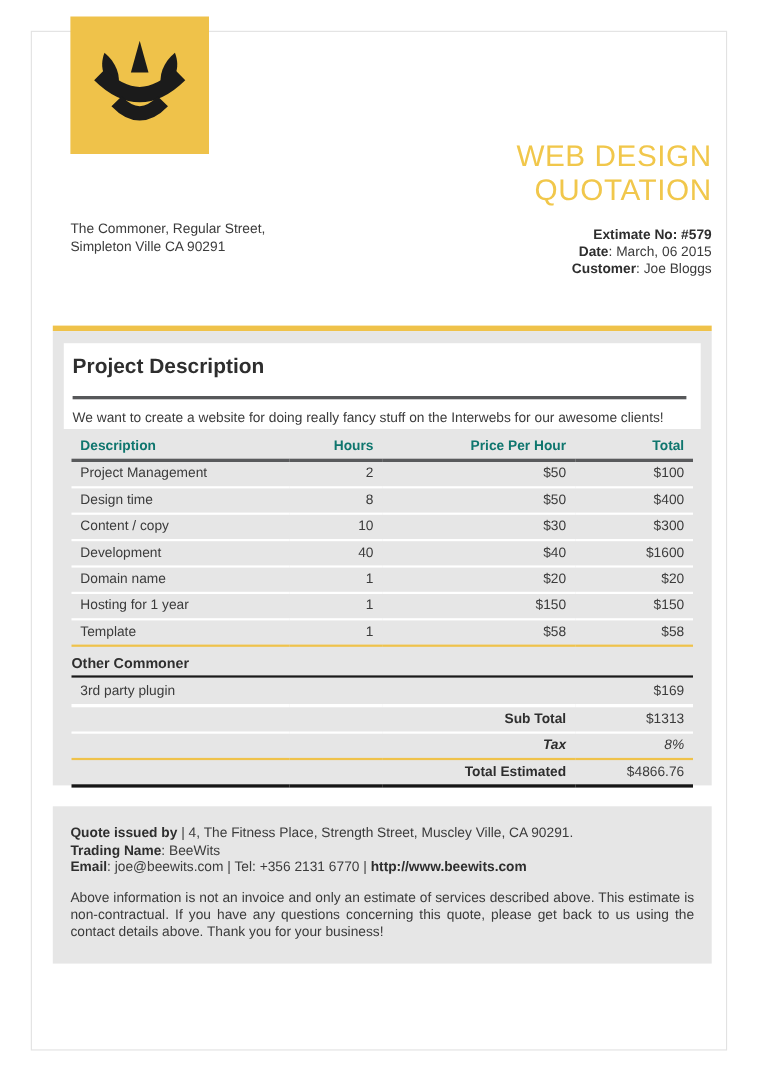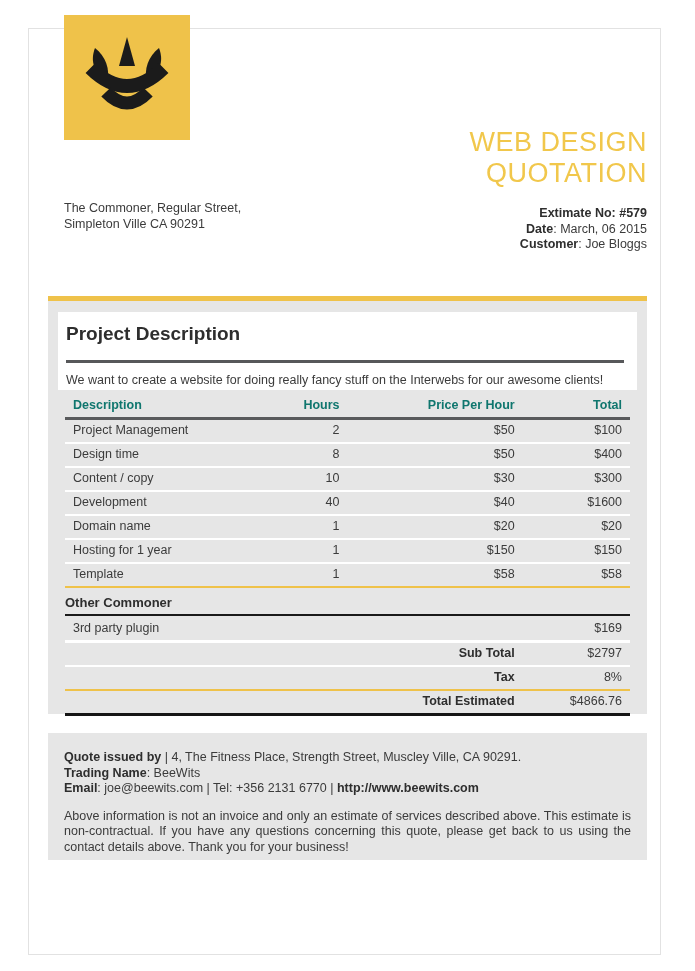--- a/index.html
+++ b/index.html
@@ -61,24 +61,24 @@
   }
   table.grid td.ta-l{text-align:left;}
   table.grid tr.last-item td{border-bottom:2px solid #efc24a;}
   .other-title{
     margin:7px 17px 0 17px;font-size:13px;font-weight:bold;
     padding-bottom:4px;border-bottom:2px solid #1a1a1a;
   }
   table.totals{margin-top:2px;}
   table.totals tr.gap-row td{border-bottom:3px solid #ffffff;}
   table.totals td.lbl{font-weight:bold;color:#2e2e2e;}
-  table.totals tr.tax-row td{border-bottom:2px solid #efc24a;}
+  table.totals tr.tax-row td{border-bottom:2px solid #efc24a;font-style:italic;}
   table.totals tr.grand-row td{border-bottom:3px solid #161616;}
   .footer{
-    position:absolute;left:48px;top:733px;width:599px;height:127px;
+    position:absolute;left:48px;top:733px;width:599px;height:143px;
     background:#e6e6e6;box-sizing:border-box;padding:17px 16px 0 16px;
     font-size:12.5px;line-height:15.5px;
   }
   .disclaimer{margin:12px 0 0 0;text-align:justify;}
 </style>
 </head>
 <body>
 
 <div class="page-sheet"></div>
 
@@ -193,21 +193,21 @@
       </colgroup>
     <tbody>
       <tr class="gap-row">
         <td class="ta-l" colspan="3">3rd party plugin</td>
         <td>$169</td>
       </tr>
       <tr>
         <td class="ta-l"></td>
         <td></td>
         <td class="lbl">Sub Total</td>
-        <td>$2797</td>
+        <td>$1313</td>
       </tr>
       <tr class="tax-row">
         <td class="ta-l"></td>
         <td></td>
         <td class="lbl">Tax</td>
         <td>8%</td>
       </tr>
       <tr class="grand-row">
         <td class="ta-l"></td>
         <td></td>

